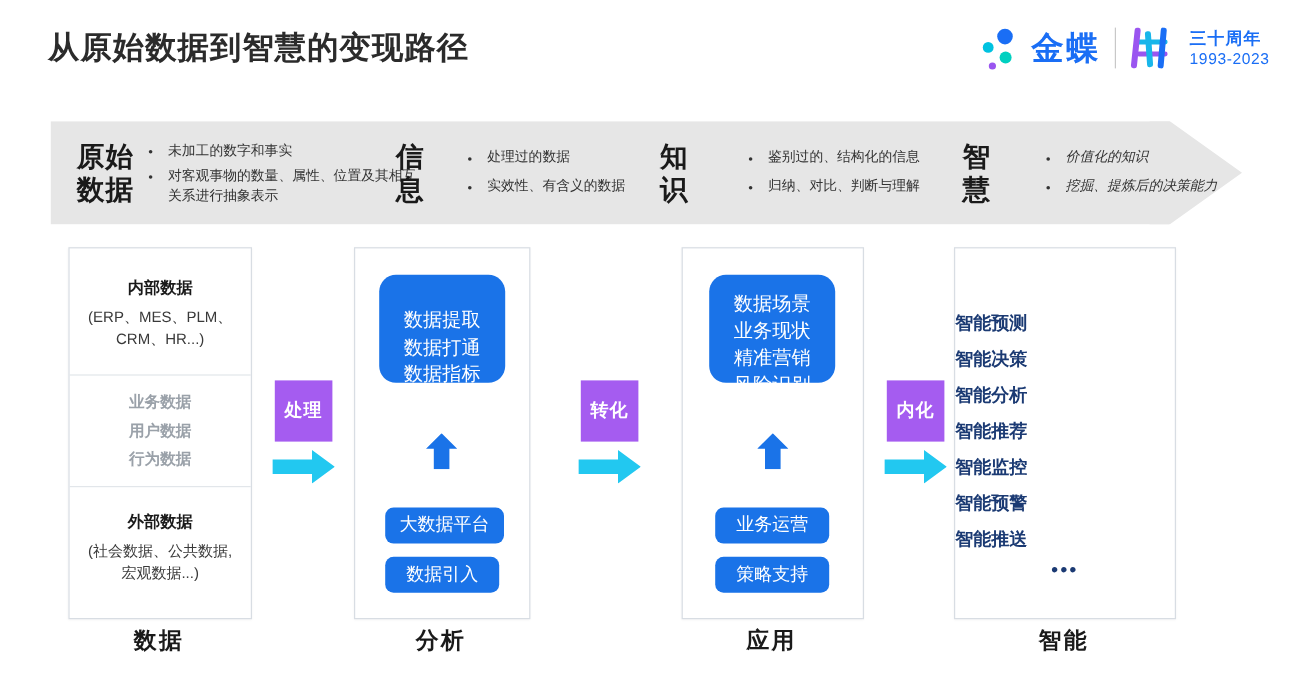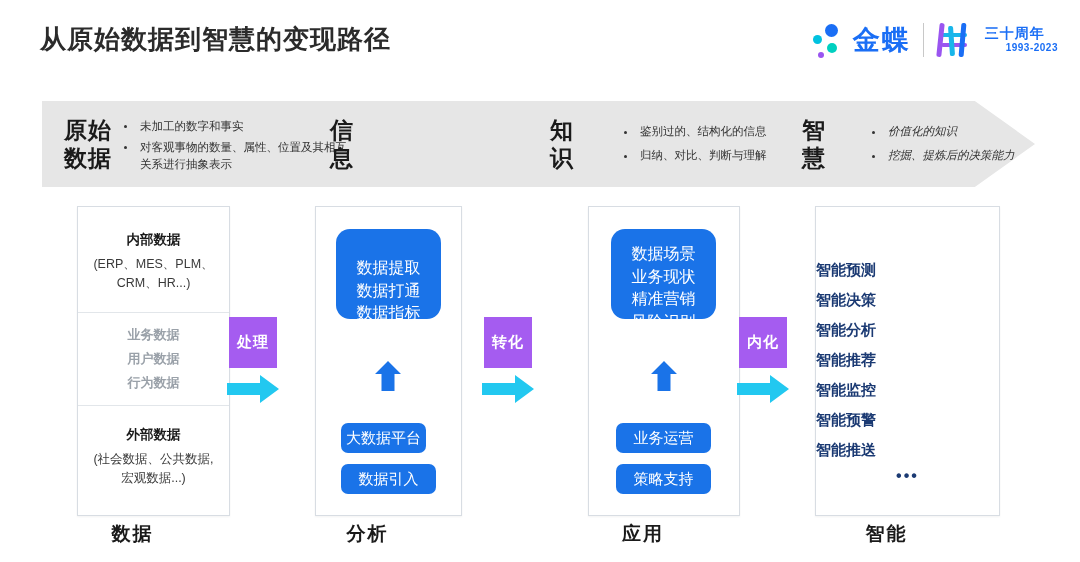--- a/index.html
+++ b/index.html
@@ -26,21 +26,21 @@
   .logo-sep{width:1px;height:34px;background:#c8c8c8;margin:0 12px;}
   .logo-mark{position:relative;width:42px;height:36px;margin-right:7px;}
   .logo-mark span{position:absolute;display:block;border-radius:2px;}
   .m1{width:5px;height:34px;background:#9a55f0;left:2px;top:1px;transform:rotate(6deg);}
   .m2{width:5px;height:30px;background:#18b6ea;left:13px;top:4px;transform:rotate(-4deg);}
   .m3{width:5px;height:34px;background:#1a6ef5;left:24px;top:1px;transform:rotate(5deg);}
   .m4{width:26px;height:4px;background:#18b6ea;left:5px;top:11px;}
   .m5{width:26px;height:4px;background:#9a55f0;left:5px;top:21px;}
   .logo-anniv{line-height:1.05;}
   .anniv-top{font-size:14px;font-weight:bold;color:#1a6ef5;letter-spacing:1px;}
-  .anniv-bot{font-size:10px;font-weight:bold;color:#1a6ef5;letter-spacing:0.5px;margin-top:2px;margin-left:21px;}
+  .anniv-bot{font-size:13px;font-weight:normal;color:#1a6ef5;letter-spacing:0.5px;margin-top:2px;}
 
   
   .banner{
     position:absolute;left:42px;top:101px;width:993px;height:86px;
     background:#e6e6e6;
     clip-path:polygon(0 0, 916px 0, 916px -12px, 993px 43px, 916px 98px, 916px 86px, 0 86px);
   }
   .banner-inner{position:absolute;left:42px;top:101px;width:993px;height:86px;}
   .seg{position:absolute;top:0;height:86px;display:flex;align-items:center;}
   .seg-title{
@@ -50,21 +50,20 @@
   .seg-bullets{margin-left:8px;}
   .bline{display:flex;align-items:center;height:24px;}
   .bdot{width:3px;height:3px;border-radius:50%;background:#333;display:inline-block;flex:0 0 auto;}
   .btxt{font-size:11.5px;color:#333;margin-left:13px;line-height:1.5;}
   .seg-bullets.wide .btxt{max-width:210px;}
 
   
   .card{
     position:absolute;background:#ffffff;border:1px solid #d8dde3;
     box-shadow:0 1px 2px rgba(0,0,0,0.05);
-    margin-left:20px;
   }
   .divider{height:1px;background:#e2e6ea;width:100%;}
   .blk{text-align:center;}
   .blk-head{font-size:13.5px;font-weight:bold;color:#1a1a1a;}
   .blk-sub{font-size:12.5px;color:#3a3a3a;line-height:1.55;margin-top:6px;}
   .grey-item{font-size:13px;font-weight:bold;color:#9aa1a9;line-height:1.85;}
 
   .bluebox{
     background:#1a73e8;border-radius:14px;color:#fff;text-align:center;
     font-size:16px;font-weight:normal;line-height:1.42;
@@ -140,20 +139,30 @@
           <span class="btxt">对客观事物的数量、属性、位置及其相互关系进行抽象表示</span>
         </div>
       </div>
     </div>
 
     <div class="seg" style="left:288px;">
       <div class="seg-title">
         <div>信</div>
         <div>息</div>
       </div>
+      <div class="seg-bullets">
+        <div class="bline">
+          <span class="bdot"></span>
+          <span class="btxt">处理过的数据</span>
+        </div>
+        <div class="bline">
+          <span class="bdot"></span>
+          <span class="btxt">实效性、有含义的数据</span>
+        </div>
+      </div>
     </div>
 
     <div class="seg" style="left:508px;">
       <div class="seg-title">
         <div>知</div>
         <div>识</div>
       </div>
       <div class="seg-bullets" style="margin-left:22px;">
         <div class="bline">
           <span class="bdot"></span>
@@ -207,21 +216,21 @@
   <div class="card" style="left:295px;top:206px;width:145px;height:308px;">
     <div class="bluebox" style="position:absolute;left:20px;top:22px;width:105px;height:90px;padding-top:28px;box-sizing:border-box;white-space:pre-line;">数据提取
 数据打通
 数据指标
 数据模型</div>
     <div style="position:absolute;left:59px;top:154px;">
       <svg class="uparrow" viewBox="0 0 26 30" xmlns="http://www.w3.org/2000/svg">
         <polygon points="13,0 26,13 19.5,13 19.5,30 6.5,30 6.5,13 0,13" fill="#1a73e8"></polygon>
       </svg>
     </div>
-    <div class="pill" style="position:absolute;left:25px;top:216px;width:85px;">大数据平台</div>
+    <div class="pill" style="position:absolute;left:25px;top:216px;width:99px;">大数据平台</div>
     <div class="pill" style="position:absolute;left:25px;top:257px;width:95px;">数据引入</div>
   </div>
 
   <div class="card" style="left:568px;top:206px;width:150px;height:308px;">
     <div class="bluebox" style="position:absolute;left:22px;top:22px;width:105px;height:90px;padding-top:14px;box-sizing:border-box;white-space:pre-line;">数据场景
 业务现状
 精准营销
 风险识别</div>
     <div style="position:absolute;left:62px;top:154px;">
       <svg class="uparrow" viewBox="0 0 26 30" xmlns="http://www.w3.org/2000/svg">

